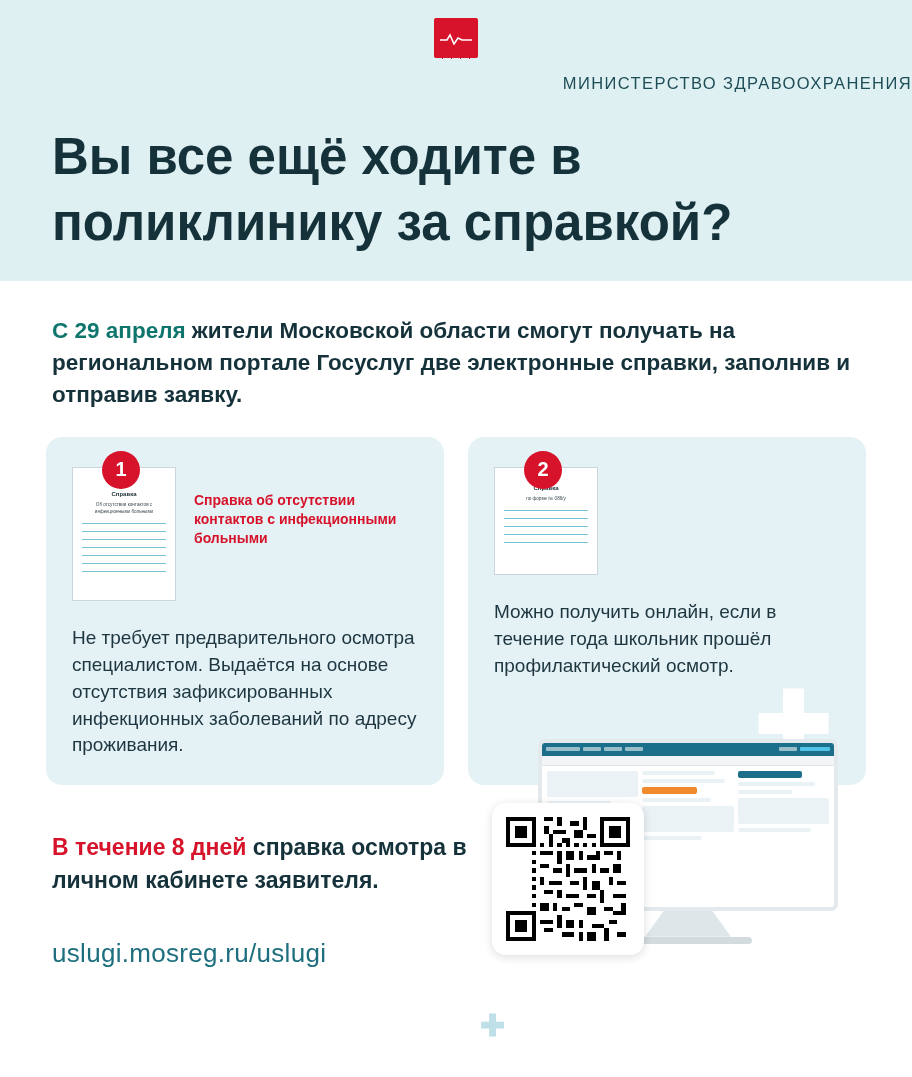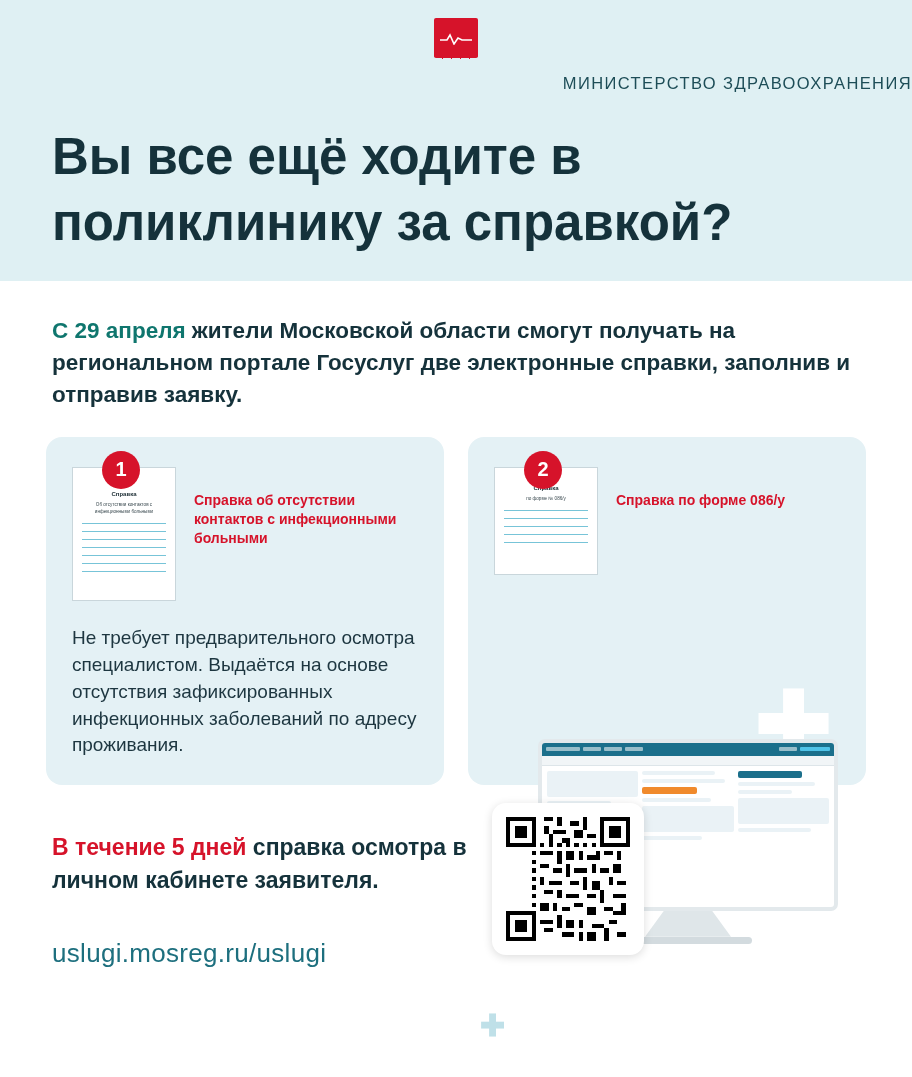--- a/index.html
+++ b/index.html
@@ -351,30 +351,30 @@
           <div class="doc-sub">по форме № 086/у</div>
           <div class="doc-lines">
             <i></i>
               <i></i>
               <i></i>
               <i></i>
               <i></i>
           </div>
         </div>
       </div>
-      <div class="card-title">Справка по форме 086/у</div>
     </div>
+    <div class="card-body">Можно получить онлайн, если в течение года школьник прошёл профилактический осмотр.</div>
     <div class="plus-deco plus-big">✚</div>
   </div>
 
 </div>
 
 <div class="footer">
   <div class="footer-text">
-    <span class="accent">В течение 5 дней</span><span> справка осмотра в личном кабинете заявителя.</span>
+    <span class="accent">В течение 8 дней</span><span> справка осмотра в личном кабинете заявителя.</span>
   </div>
   <div class="url">uslugi.mosreg.ru/uslugi</div>
 
   <div class="visual">
 
     <div class="monitor">
       <div class="screen">
         <div class="screen-topbar">
           <span style="width:34px"></span>
             <span style="width:18px"></span>

